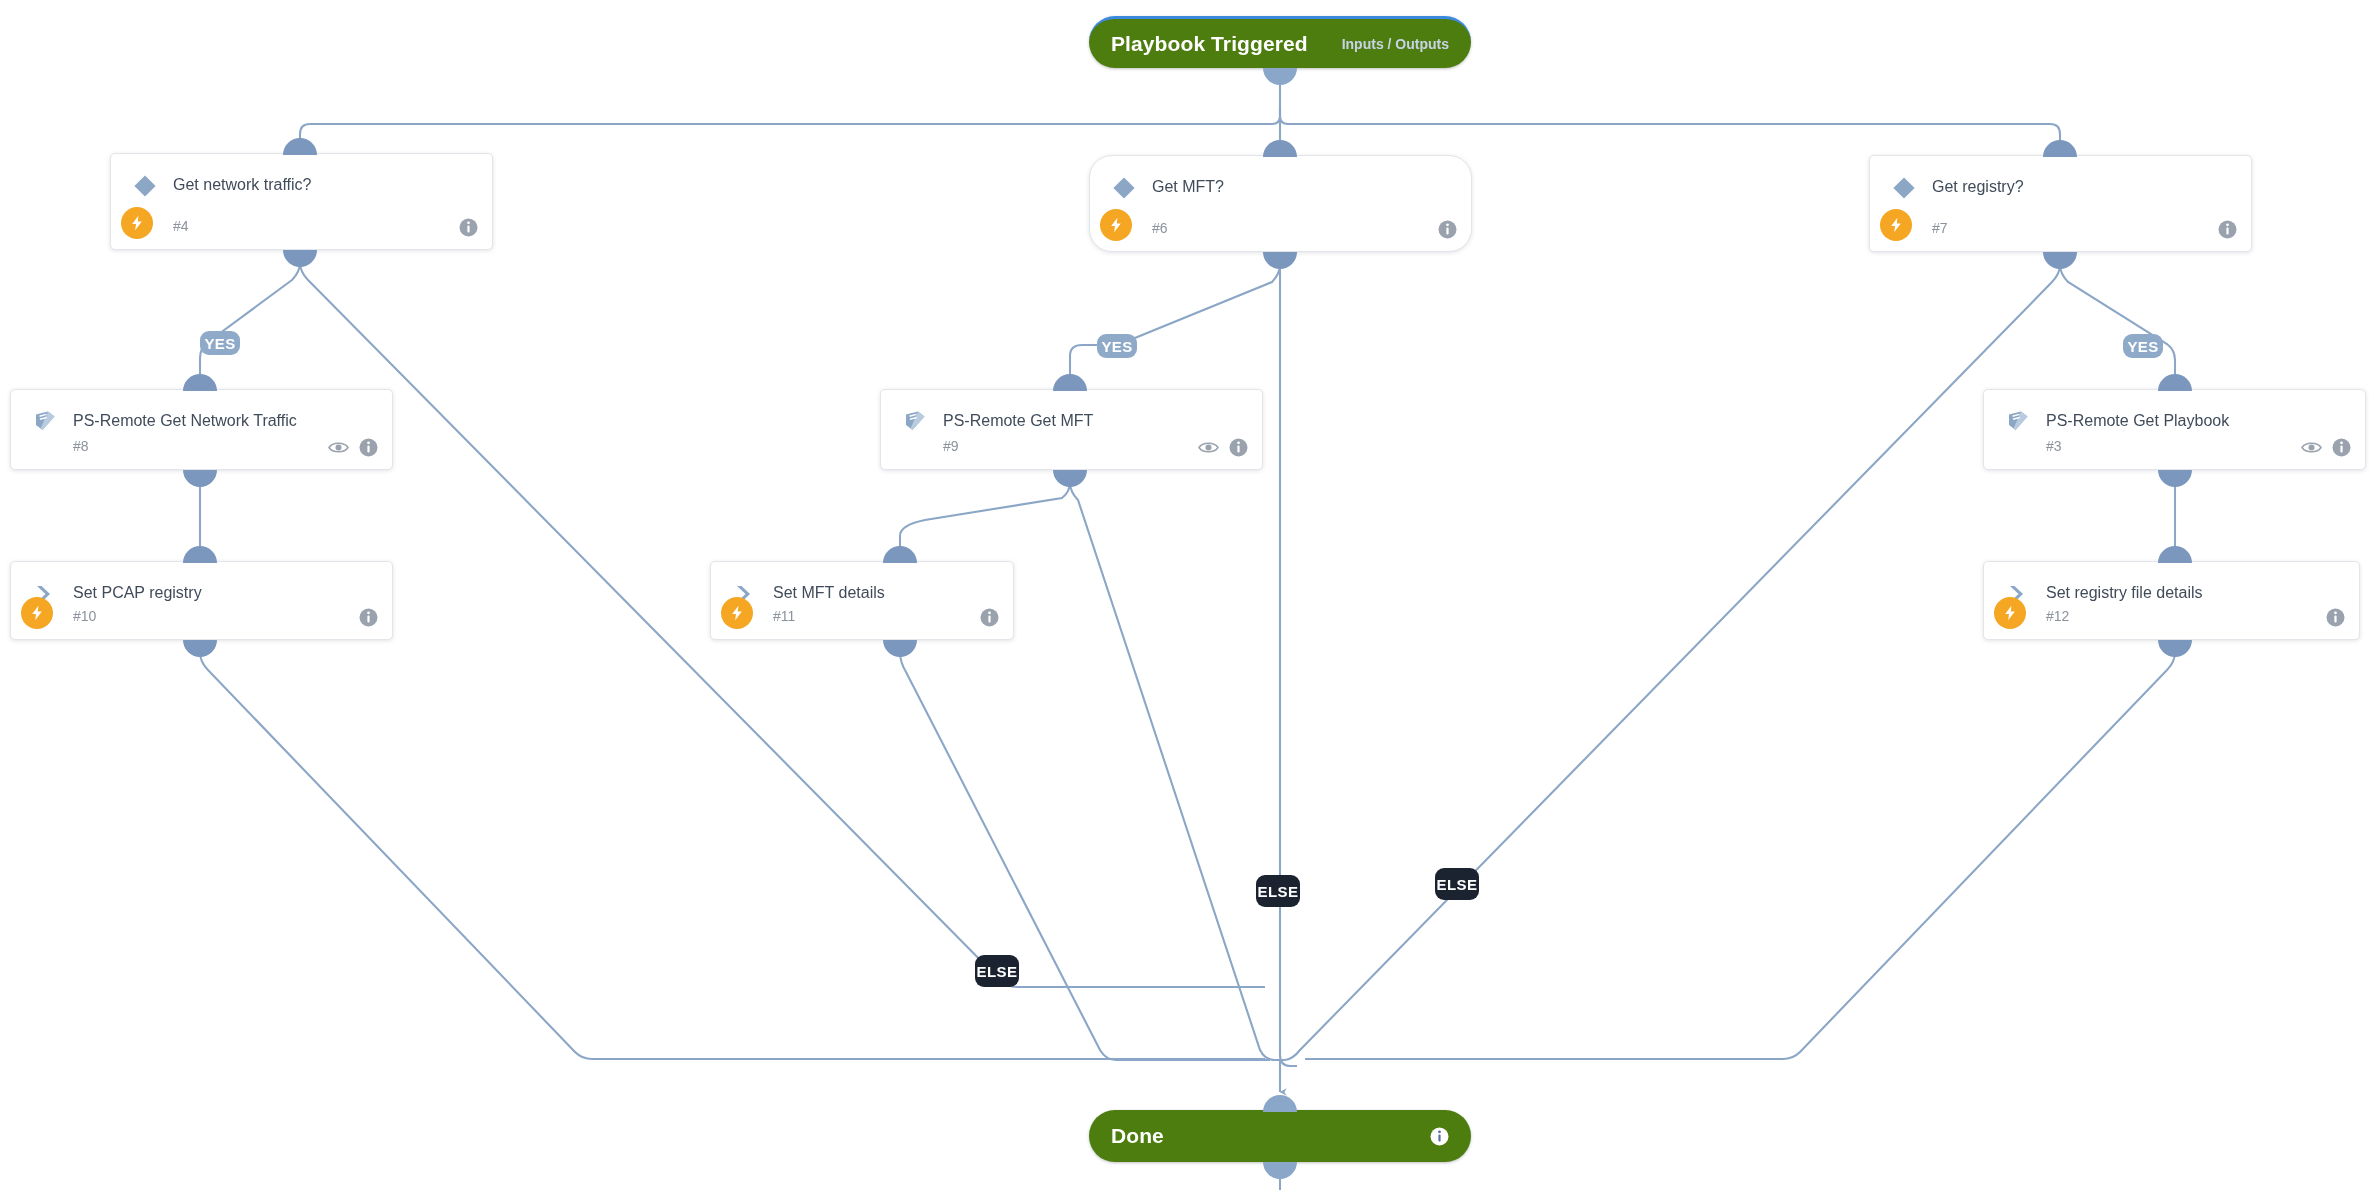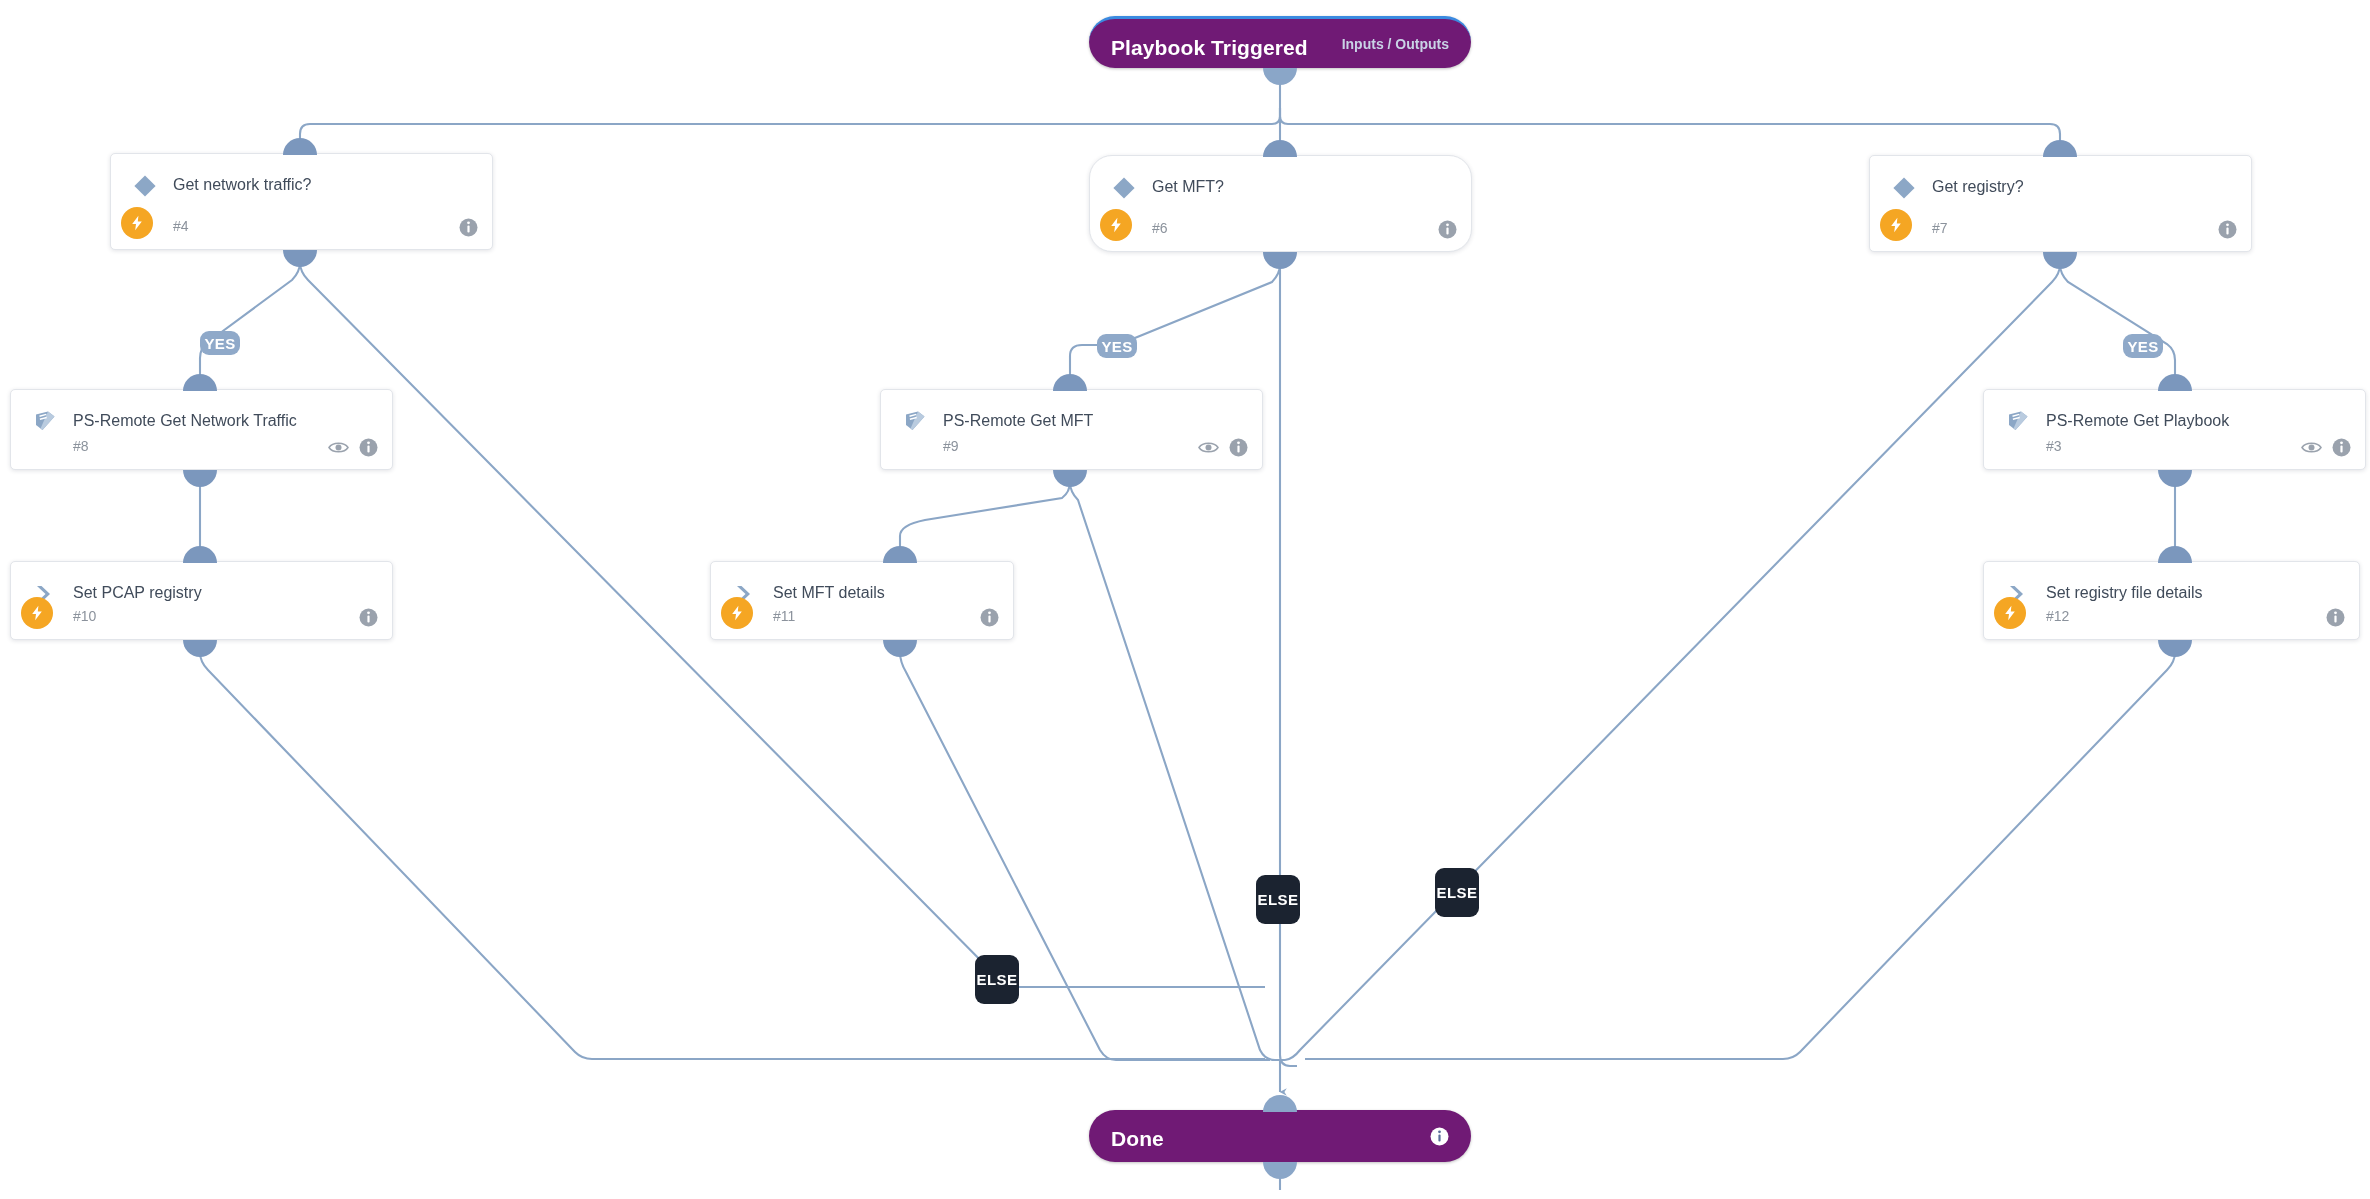--- a/index.html
+++ b/index.html
@@ -20,24 +20,25 @@
   #edge-layer {
     position: absolute;
     left: 0; top: 0;
     width: 2370px; height: 1199px;
     pointer-events: none;
   }
 
   
   .pill {
     position: absolute;
-    background: #701a75;
+    background: #4d7c0f;
     border-radius: 26px;
     box-shadow: 0 1px 3px rgba(0,0,0,0.25);
     display: flex;
+    align-items: center;
     box-sizing: border-box;
     padding: 17px 22px;
     z-index: 5;
   }
   .pill.trigger { border-top: 3px solid #3b8ae0; }
   .pill-title {
     color: #ffffff;
     font-size: 21px;
     font-weight: bold;
     letter-spacing: .1px;
@@ -124,21 +125,21 @@
     font-weight: bold;
     letter-spacing: .4px;
     z-index: 7;
   }
   .blabel.yes {
     background: #8fa9c9;
     width: 40px; height: 24px;
   }
   .blabel.els {
     background: #1b2330;
-    width: 44px; height: 49px;
+    width: 44px; height: 32px;
   }
 </style>
 </head>
 <body>
 
 <div id="canvas">
 
   <svg id="edge-layer" viewBox="0 0 2370 1199" xmlns="http://www.w3.org/2000/svg">
     <defs>
       <marker id="ah" markerWidth="9" markerHeight="9" refX="4.2" refY="7.4" orient="auto" markerUnits="userSpaceOnUse">

